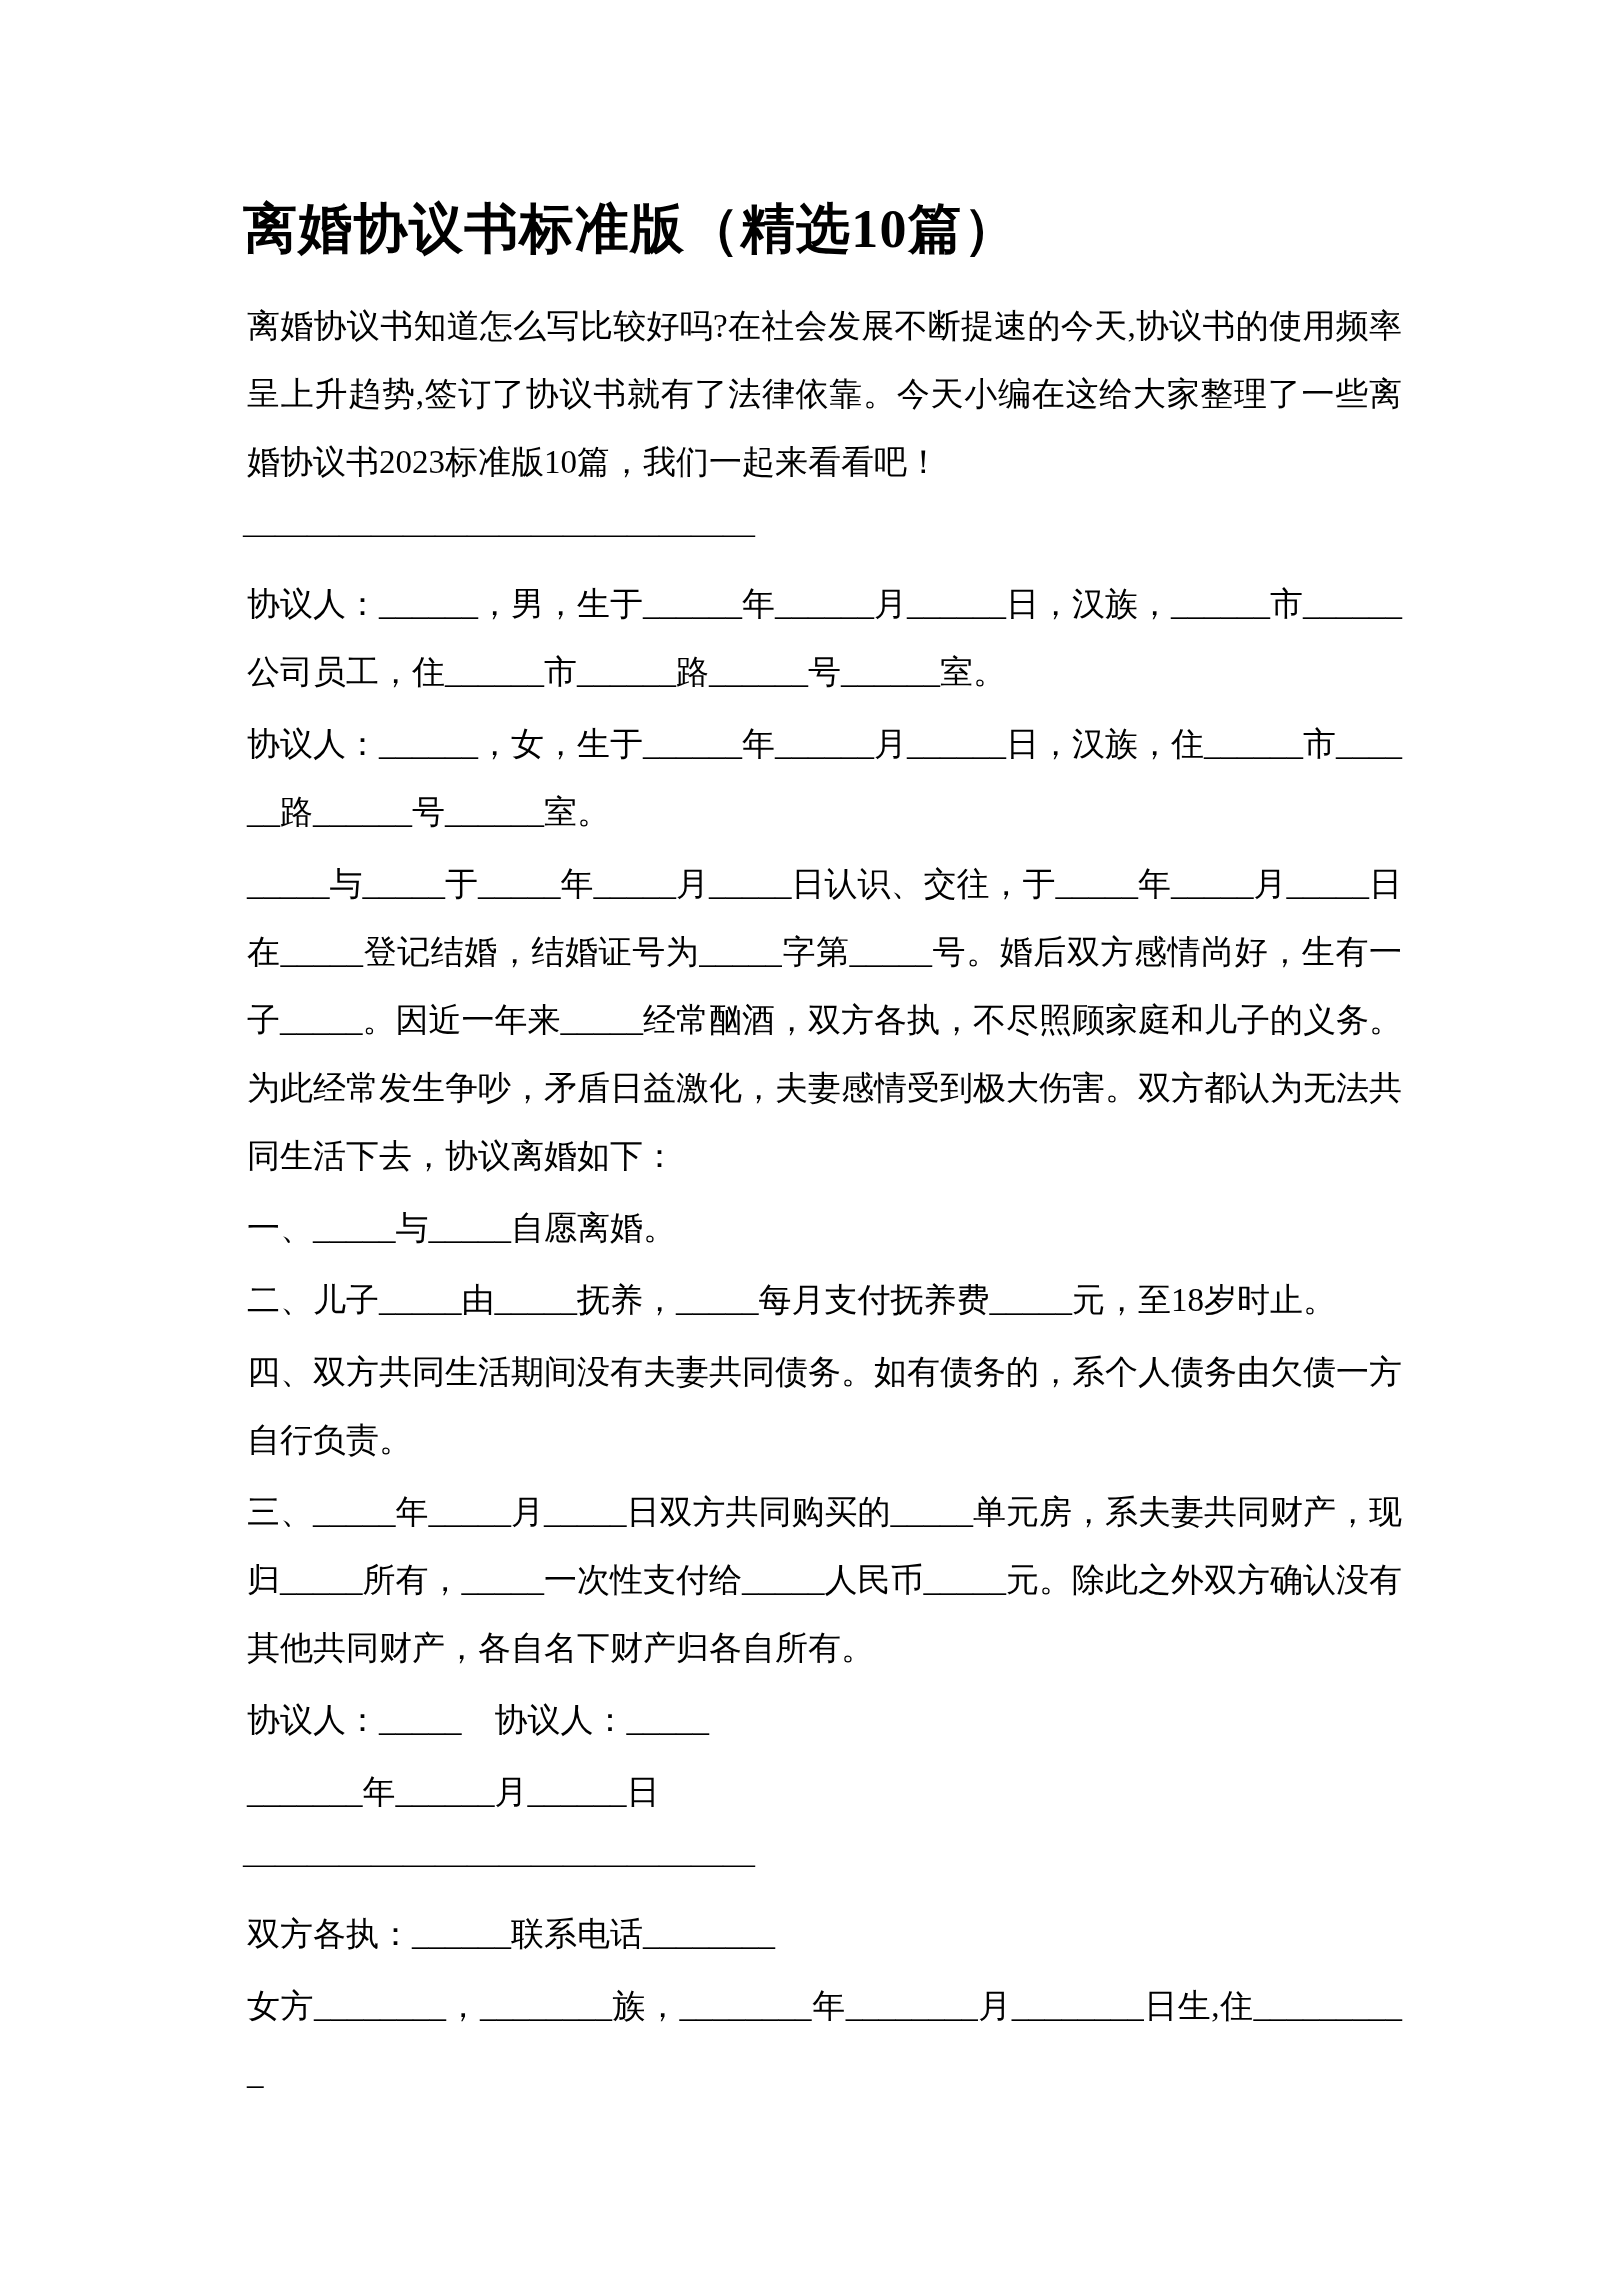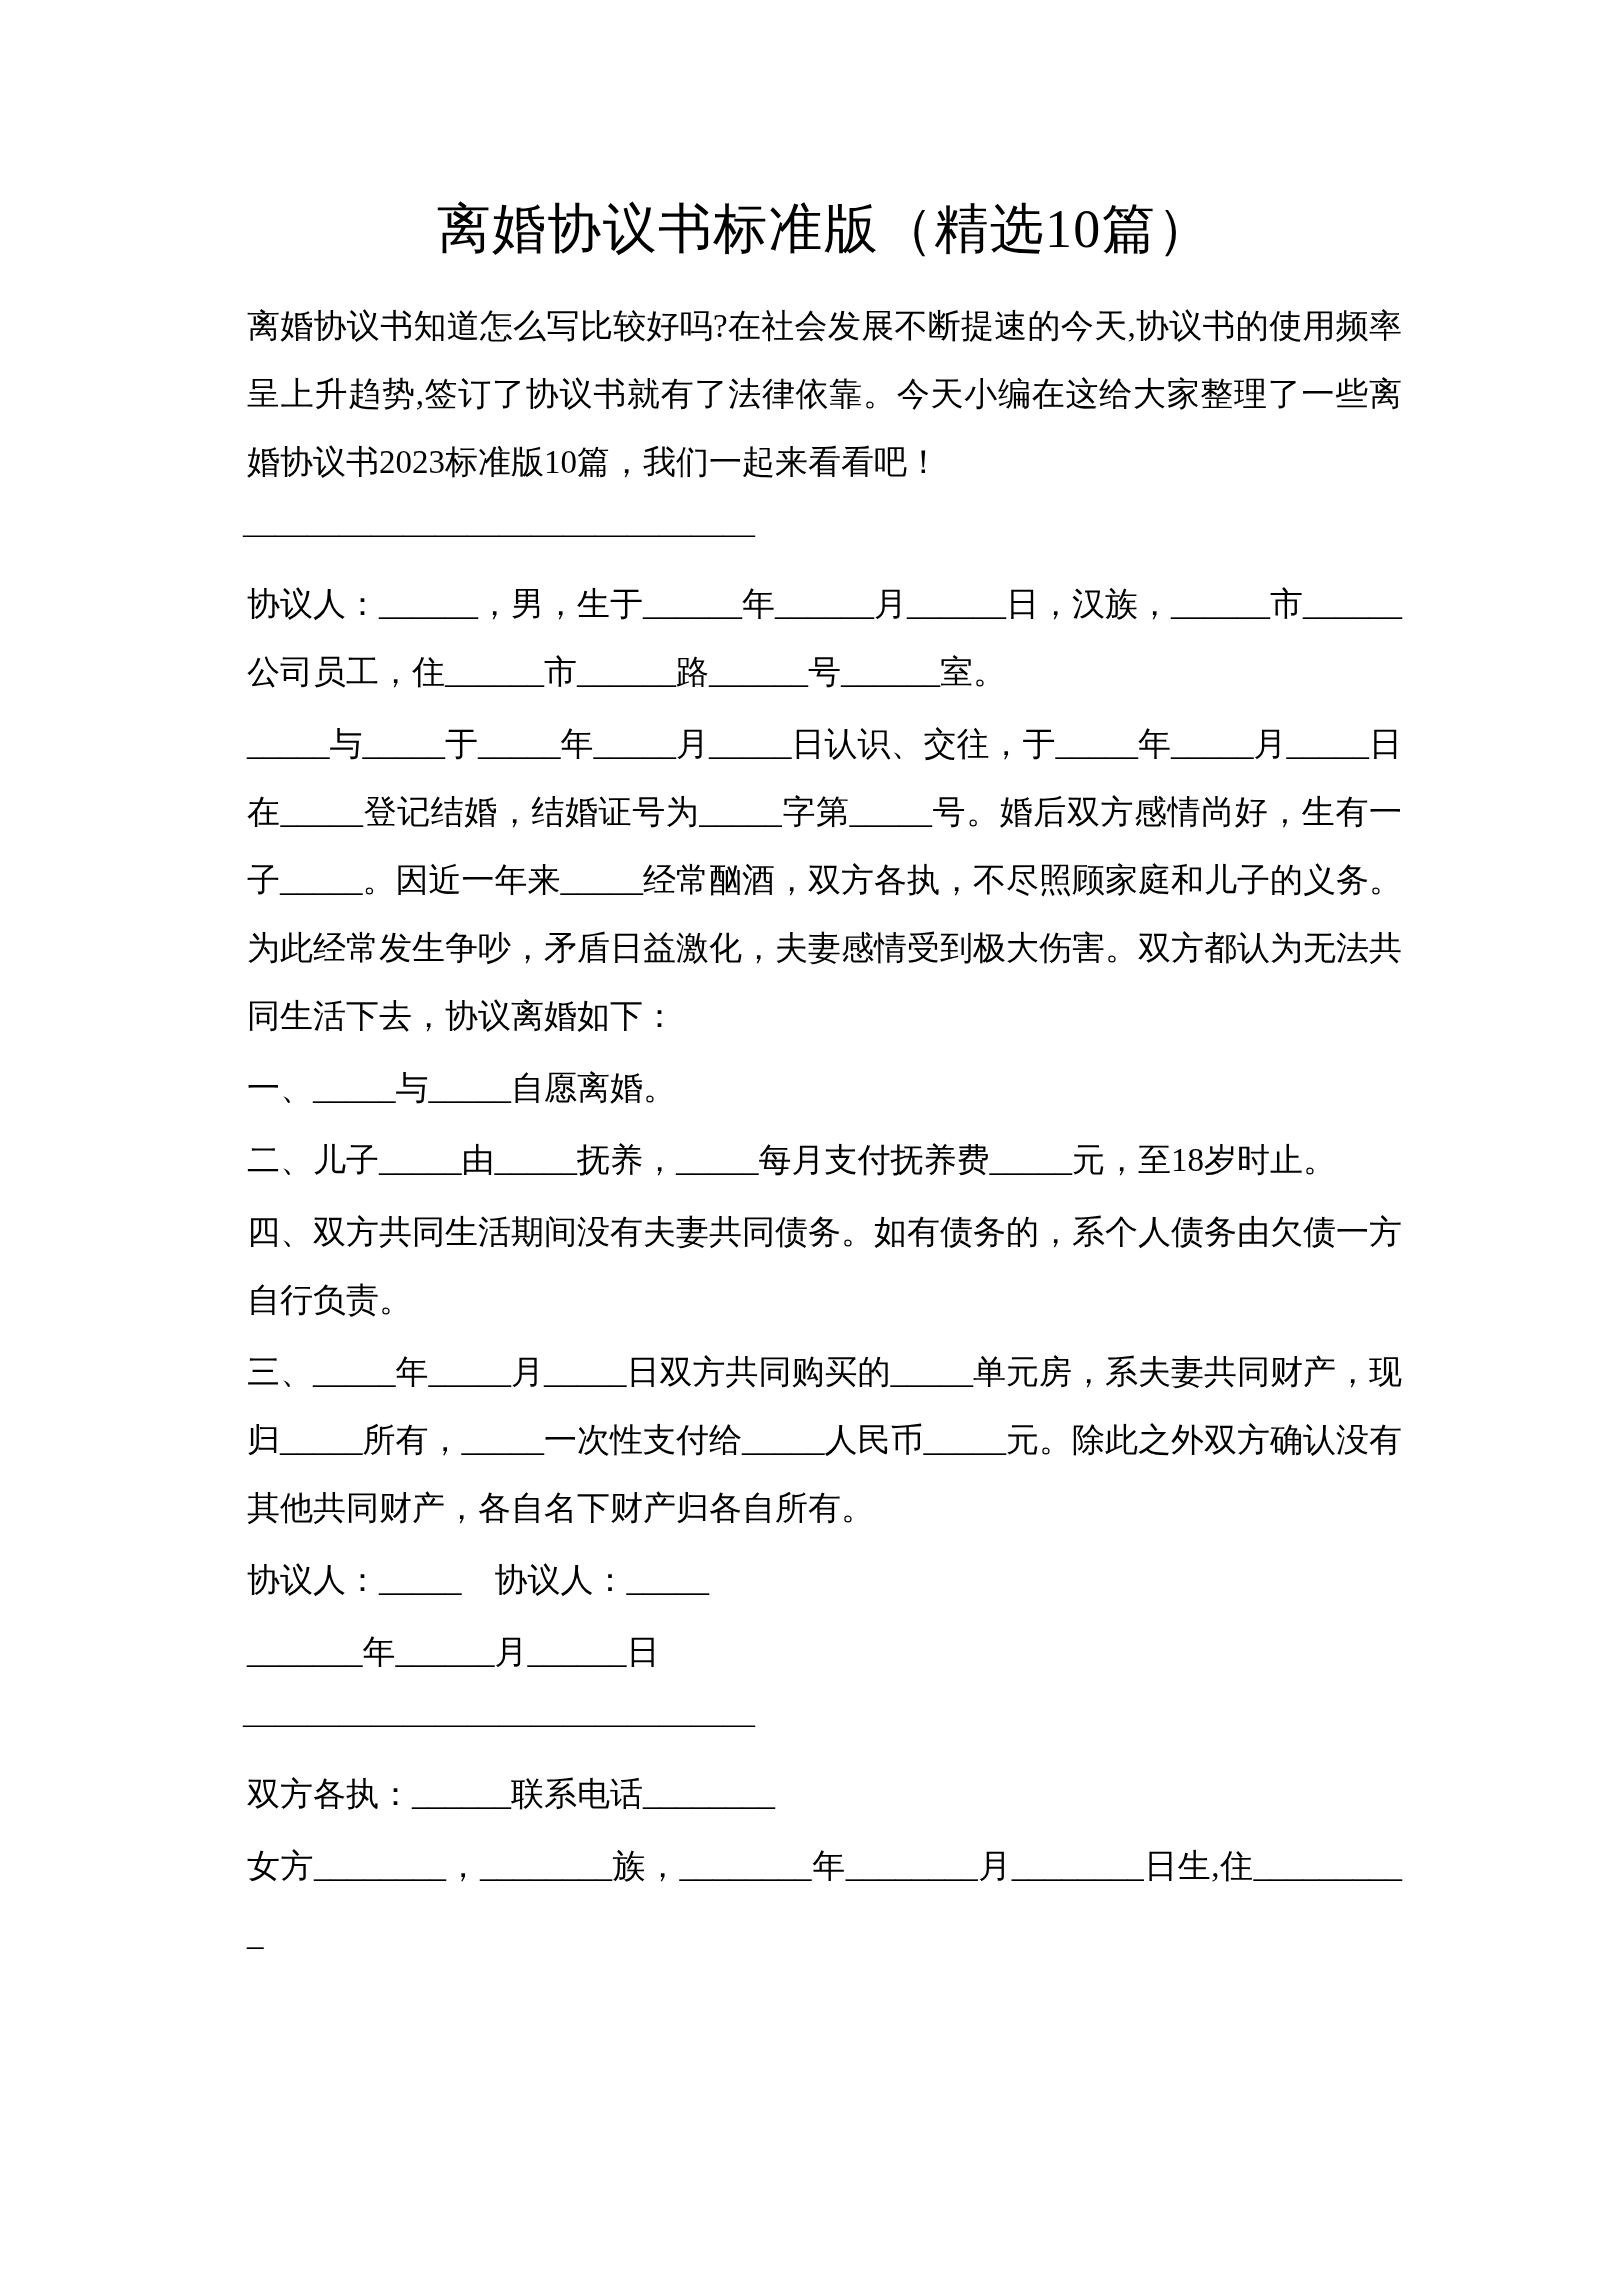--- a/index.html
+++ b/index.html
@@ -13,22 +13,21 @@
     height: 2295px;
     background: #ffffff;
     box-sizing: border-box;
     padding: 193px 217px 79px 243px;
     font-family: "Liberation Serif", "DejaVu Serif", serif;
     color: #000000;
     overflow: hidden;
   }
   .doc-title {
     font-size: 54px;
-    font-weight: normal;
-    text-align: center;
+    font-weight: bold;
     margin: 0 0 27.5px 0;
     line-height: 1.35;
     letter-spacing: 1.3px;
   }
   p.body-para {
     font-size: 33px;
     line-height: 2.06;
     margin: 4px;
     text-align: justify;
     word-break: break-all;
@@ -44,20 +43,21 @@
 </style>
 </head>
 <body>
 
 <div class="page">
   <h1 class="doc-title">离婚协议书标准版（精选10篇）</h1>
 
   <p class="body-para">离婚协议书知道怎么写比较好吗?在社会发展不断提速的今天,协议书的使用频率呈上升趋势,签订了协议书就有了法律依靠。今天小编在这给大家整理了一些离婚协议书2023标准版10篇，我们一起来看看吧！</p>
   <p class="divider">————————————————</p>
   <p class="body-para">协议人：______，男，生于______年______月______日，汉族，______市______公司员工，住______市______路______号______室。</p>
+  <p class="body-para">协议人：______，女，生于______年______月______日，汉族，住______市______路______号______室。</p>
   <p class="body-para">_____与_____于_____年_____月_____日认识、交往，于_____年_____月_____日在_____登记结婚，结婚证号为_____字第_____号。婚后双方感情尚好，生有一子_____。因近一年来_____经常酗酒，双方各执，不尽照顾家庭和儿子的义务。为此经常发生争吵，矛盾日益激化，夫妻感情受到极大伤害。双方都认为无法共同生活下去，协议离婚如下：</p>
   <p class="body-para">一、_____与_____自愿离婚。</p>
   <p class="body-para">二、儿子_____由_____抚养，_____每月支付抚养费_____元，至18岁时止。</p>
   <p class="body-para">四、双方共同生活期间没有夫妻共同债务。如有债务的，系个人债务由欠债一方自行负责。</p>
   <p class="body-para">三、_____年_____月_____日双方共同购买的_____单元房，系夫妻共同财产，现归_____所有，_____一次性支付给_____人民币_____元。除此之外双方确认没有其他共同财产，各自名下财产归各自所有。</p>
   <p class="body-para">协议人：_____　协议人：_____</p>
   <p class="body-para">_______年______月______日</p>
   <p class="divider">————————————————</p>
   <p class="body-para">双方各执：______联系电话________</p>
   <p class="body-para">女方________，________族，________年________月________日生,住__________</p>

